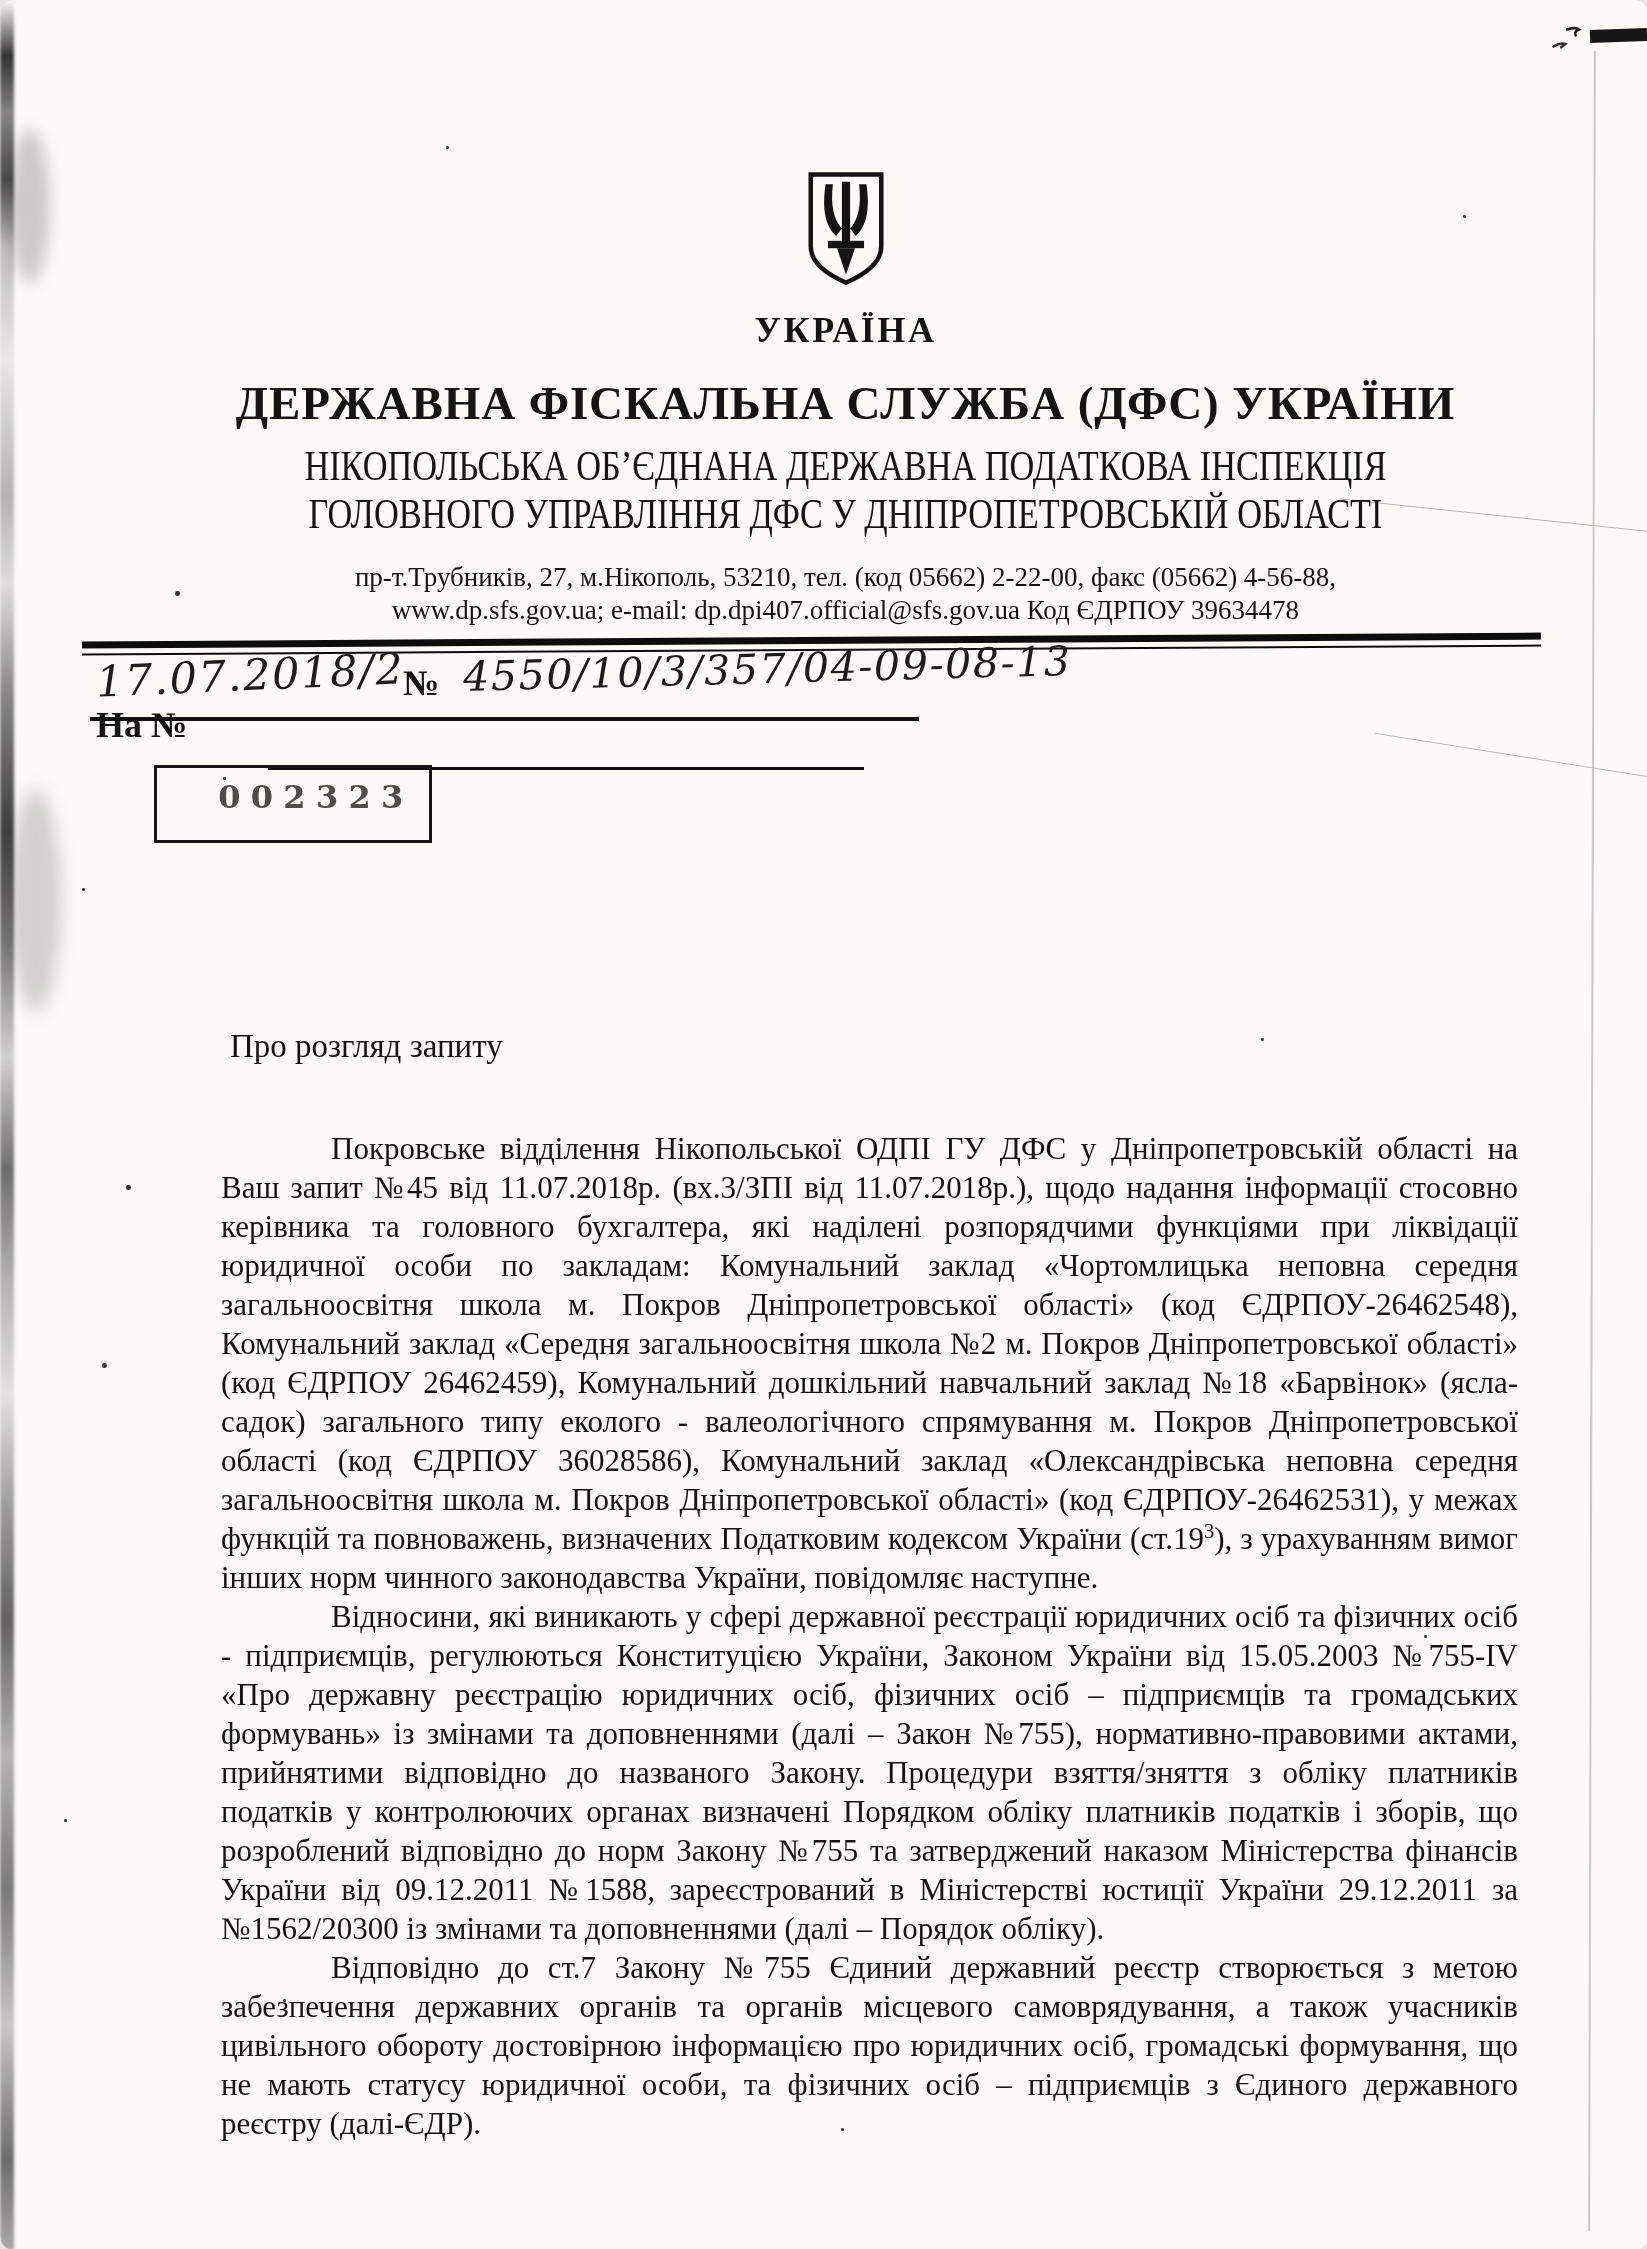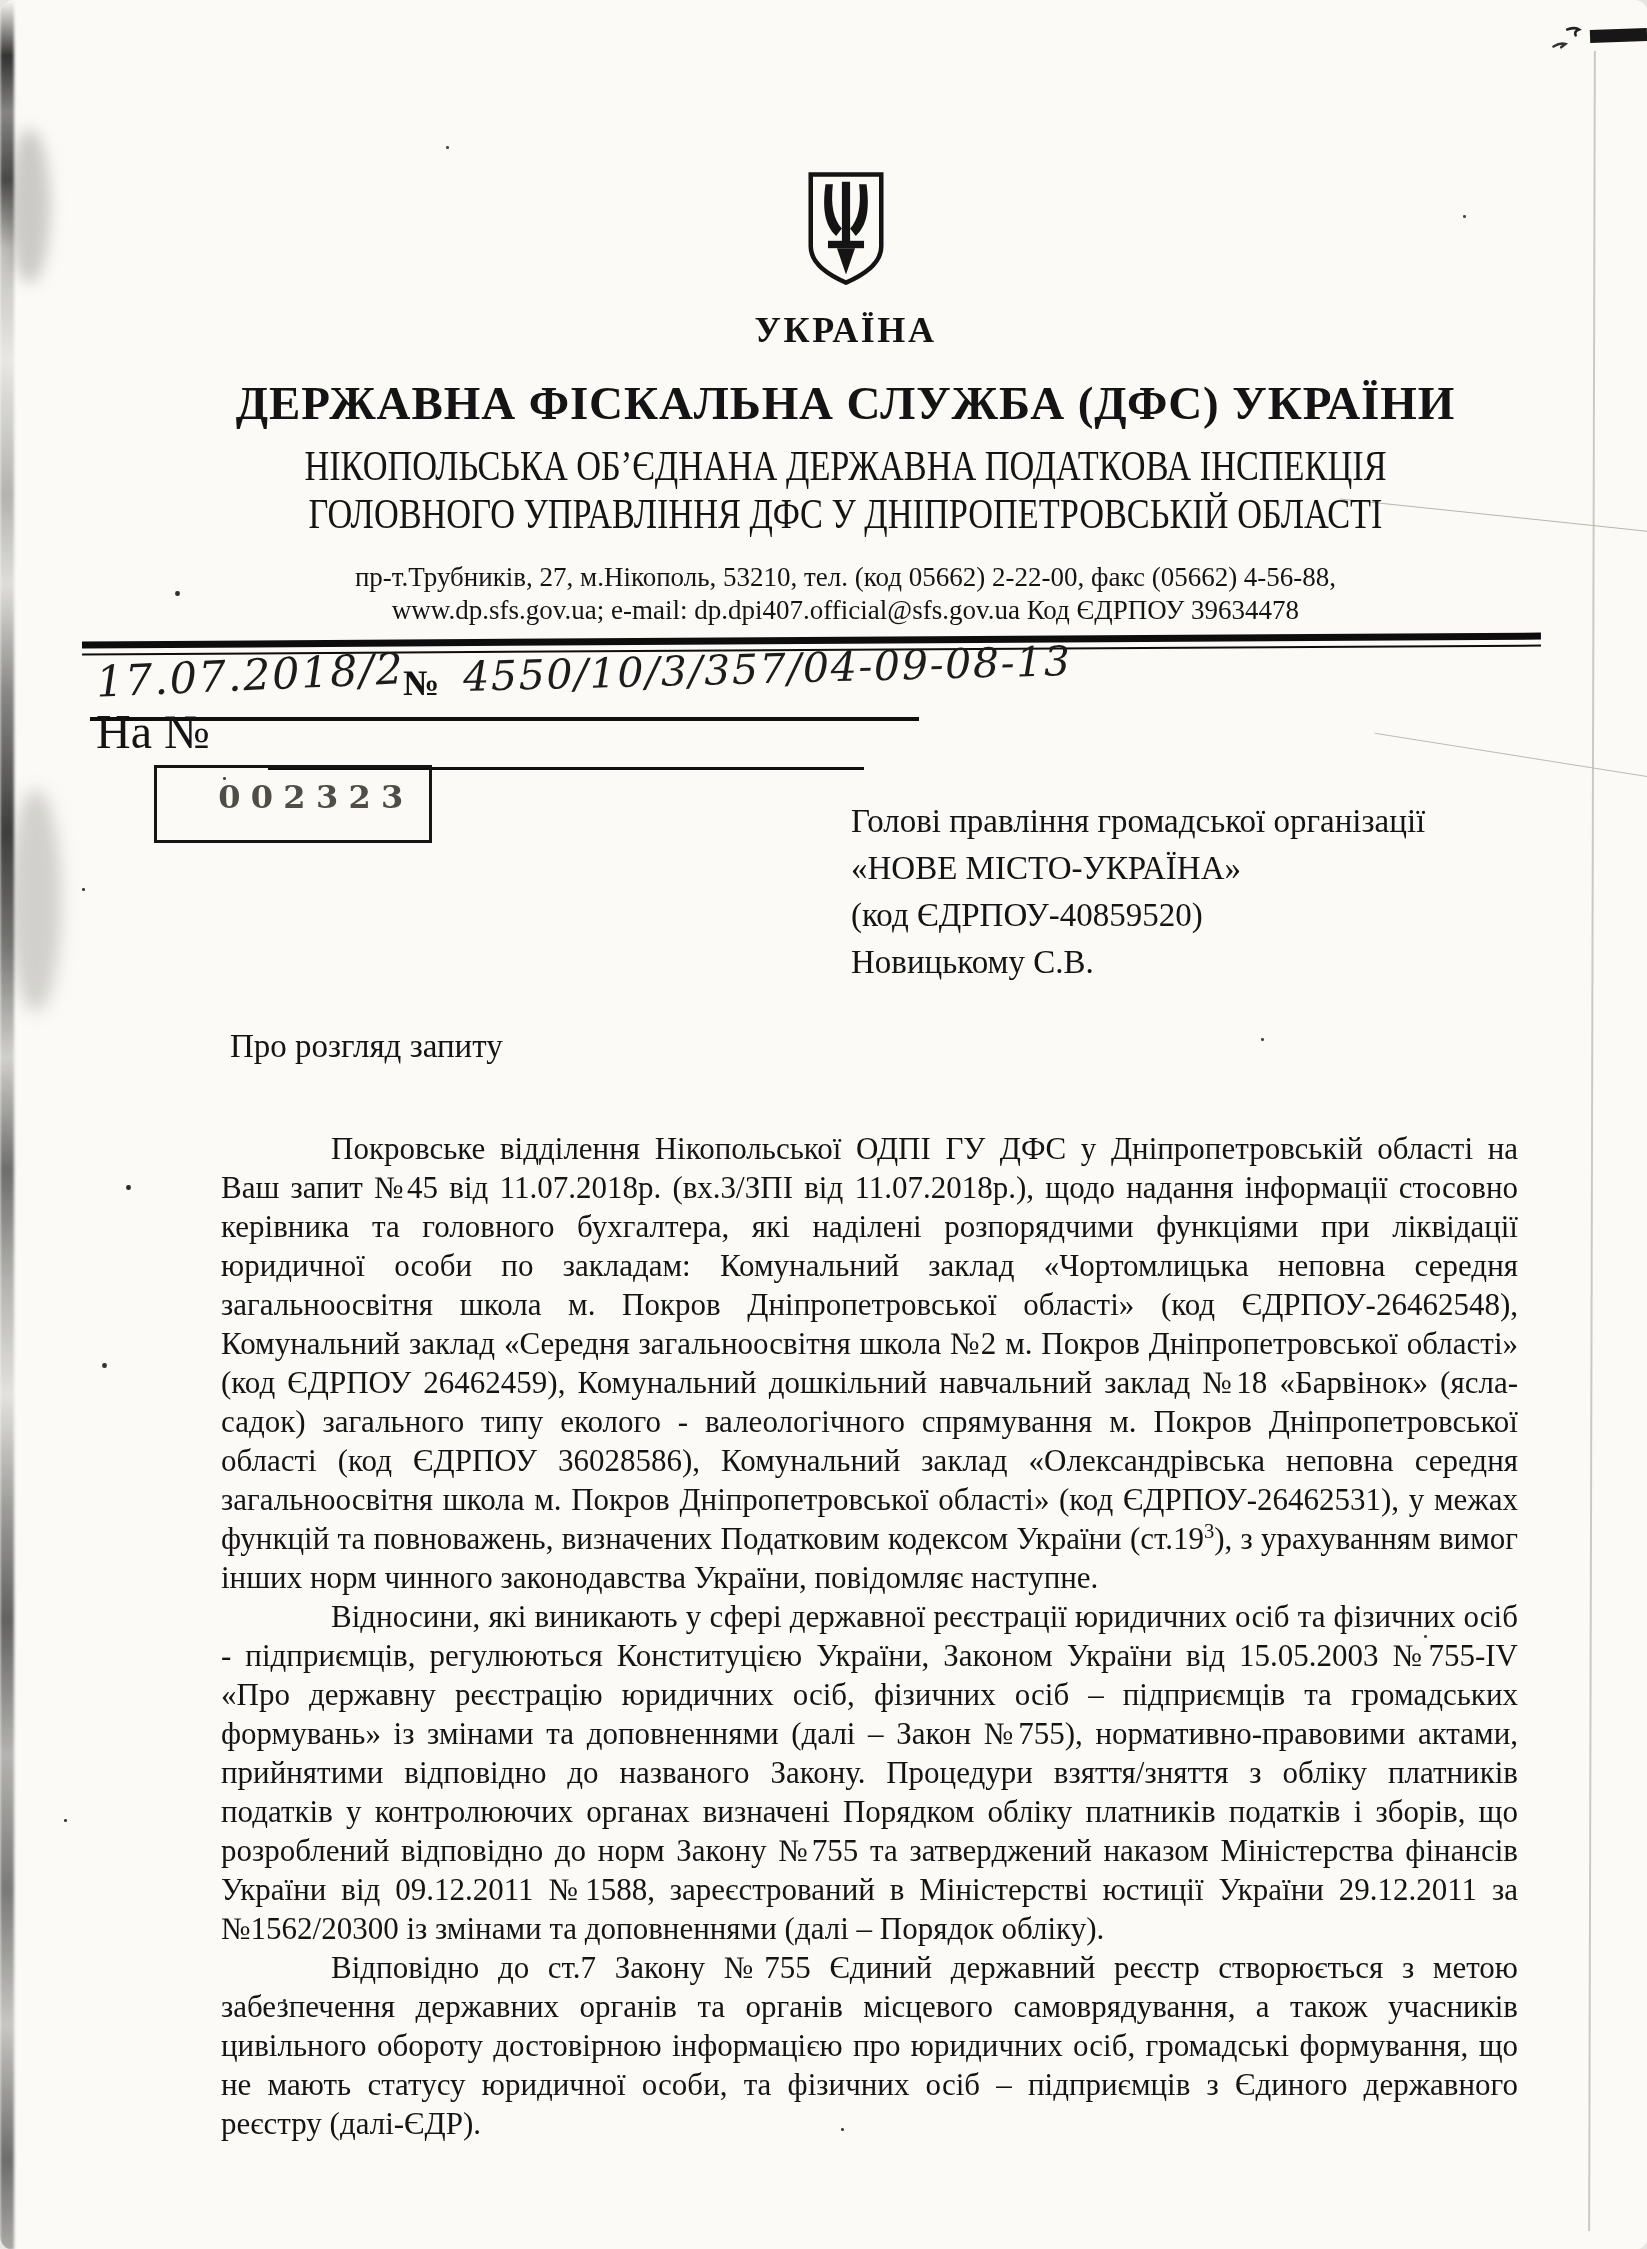--- a/index.html
+++ b/index.html
@@ -71,21 +71,21 @@
   
   .hand{
     font-family:"DejaVu Serif","Liberation Serif",serif;
     font-style:italic;color:#1c1c1c;letter-spacing:1.7px;
   }
   .hand-date{position:absolute;left:96px;top:650px;font-size:43px;transform:rotate(-2.5deg);}
   .no-sign{position:absolute;left:403px;top:662px;font-weight:bold;font-size:36px;}
   .hand-number{position:absolute;left:463px;top:645px;font-size:41px;transform:rotate(-1.5deg);white-space:nowrap;}
   .ref-underline1{position:absolute;left:90px;top:717px;width:390px;height:4.3px;background:#0f0f0f;}
   .ref-underline2{position:absolute;left:468px;top:717px;width:451px;height:4.3px;background:#0f0f0f;}
-  .na-no{position:absolute;left:96px;top:704px;font-weight:normal;font-size:48px;text-align:right;}
+  .na-no{position:absolute;left:96px;top:704px;font-weight:bold;font-size:36px;text-align:right;}
   .na-underline{position:absolute;left:268px;top:767px;width:596px;height:3.4px;background:#0f0f0f;}
   
   .stamp-box{
     position:absolute;left:154px;top:765px;width:272px;height:72px;
     border:3.4px solid #151515;
   }
   .stamp-number{
     position:absolute;right:15.4px;top:10.3px;
     font-family:"DejaVu Serif",serif;font-weight:bold;font-size:32px;
     letter-spacing:10.3px;color:#26231d;opacity:.8;filter:blur(0.3px);
@@ -145,26 +145,20 @@
   <div class="hand hand-number">4550/10/3/357/04-09-08-13</div>
   <div class="ref-underline1"></div>
   <div class="ref-underline2"></div>
   <div class="na-no">На №</div>
   <div class="na-underline"></div>
 
   <div class="stamp-box">
     <span class="stamp-number">002323</span>
   </div>
 
-  <div class="recipient">
-    <div>Голові правління громадської організації</div>
-    <div>«НОВЕ МІСТО-УКРАЇНА»</div>
-    <div>(код ЄДРПОУ-40859520)</div>
-    <div>Новицькому  С.В.</div>
-  </div>
 
   <div class="subject">Про розгляд запиту</div>
 
   <div class="body-text">
     <p><span>Покровське відділення Нікопольської ОДПІ ГУ ДФС у Дніпропетровській області на Ваш запит №45 від 11.07.2018р. (вх.3/ЗПІ від 11.07.2018р.), щодо надання інформації стосовно керівника та головного бухгалтера, які наділені розпорядчими функціями при ліквідації юридичної особи по закладам: Комунальний заклад «Чортомлицька неповна середня загальноосвітня школа м. Покров Дніпропетровської області» (код ЄДРПОУ-26462548), Комунальний заклад «Середня загальноосвітня школа №2 м. Покров Дніпропетровської області» (код ЄДРПОУ 26462459), Комунальний дошкільний навчальний заклад №18 «Барвінок» (ясла-садок) загального типу еколого - валеологічного спрямування м. Покров Дніпропетровської області (код ЄДРПОУ 36028586), Комунальний заклад «Олександрівська неповна середня загальноосвітня школа м. Покров Дніпропетровської області» (код ЄДРПОУ-26462531), у межах функцій та повноважень, визначених Податковим кодексом України (ст.19</span><sup>3</sup><span>), з урахуванням вимог інших норм чинного законодавства України, повідомляє наступне.</span></p>
     <p>Відносини, які виникають у сфері державної реєстрації юридичних осіб та фізичних осіб - підприємців, регулюються Конституцією України, Законом України від 15.05.2003 №755-IV «Про державну реєстрацію юридичних осіб, фізичних осіб – підприємців та громадських формувань» із змінами та доповненнями (далі – Закон №755), нормативно-правовими актами, прийнятими відповідно до названого Закону. Процедури взяття/зняття з обліку платників податків у контролюючих органах визначені Порядком обліку платників податків і зборів, що розроблений відповідно до норм Закону №755 та затверджений наказом Міністерства фінансів України від 09.12.2011 №1588, зареєстрований в Міністерстві юстиції України 29.12.2011 за №1562/20300 із змінами та доповненнями (далі – Порядок обліку).</p>
     <p>Відповідно до ст.7 Закону №755 Єдиний державний реєстр створюється з метою забезпечення державних органів та органів місцевого самоврядування, а також учасників цивільного обороту достовірною інформацією про юридичних осіб, громадські формування, що не мають статусу юридичної особи, та фізичних осіб – підприємців з Єдиного державного реєстру (далі-ЄДР).</p>
   </div>
 
 </div>

